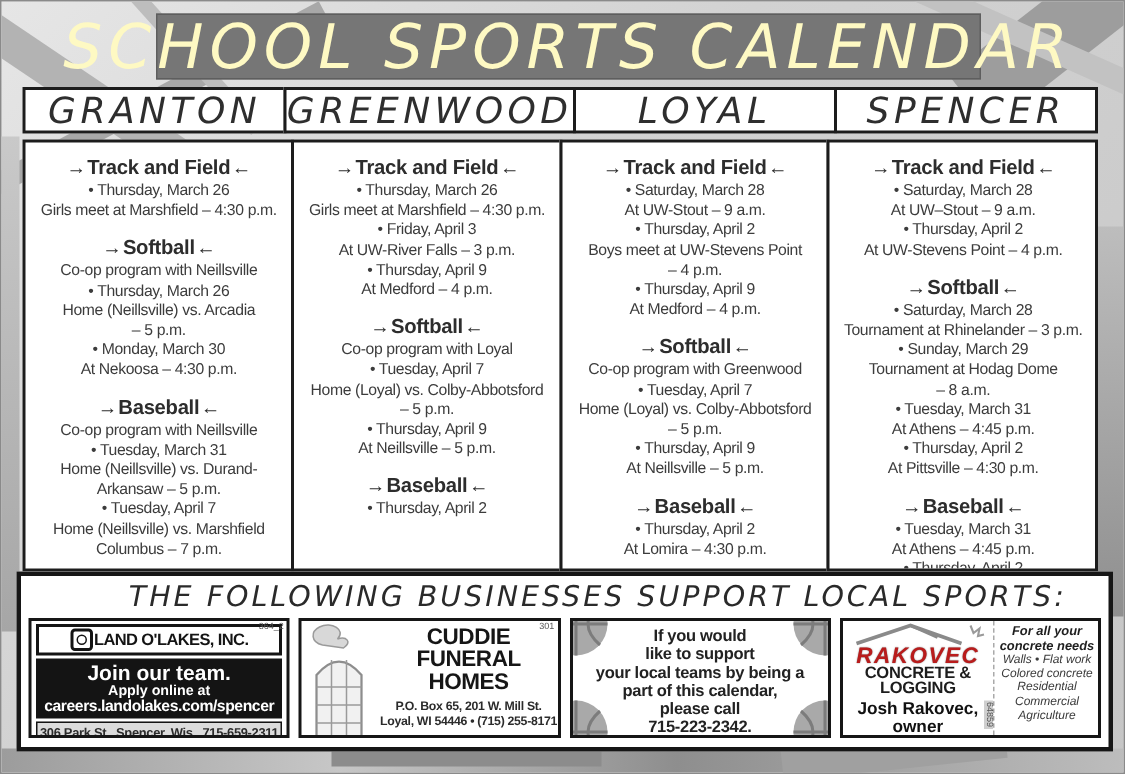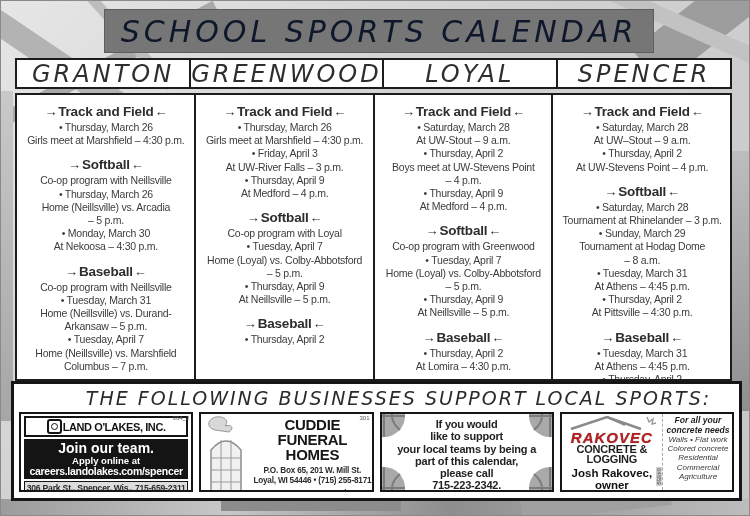--- a/index.html
+++ b/index.html
@@ -17,22 +17,22 @@
   .bgE{top:150px; right:-8px; width:34px; height:260px; background:linear-gradient(180deg,#bdbdbd,#8f8f8f);}
   .bgF{bottom:0; left:0; width:750px; height:16px; background:linear-gradient(90deg,#9c9c9c,#c7c7c7 30%,#8e8e8e 60%,#bdbdbd);}
   .bgG{top:90px; left:-14px; width:26px; height:330px; background:linear-gradient(180deg,#c9c9c9,#a6a6a6);}
   .bgH{bottom:4px; left:220px; width:180px; height:26px; background:#8c8c8c; border-radius:40% 40% 0 0;}
   .bgI{bottom:2px; left:520px; width:150px; height:22px; background:#a0a0a0; transform:rotate(-6deg);}
   .bgJ{top:36px; left:70px; width:120px; height:10px; background:#bdbdbd; transform:rotate(48deg);}
 
   
   .title-banner{position:absolute; z-index:2; left:103px; top:8px; width:548px; height:42px;
       background:#767676; border:1px solid #5e5e5e; display:flex; align-items:center; justify-content:center;}
-  .title-banner span{color:#0f172a; font-family:"DejaVu Sans", sans-serif; font-style:italic;
-      font-size:30px; letter-spacing:4px; white-space:nowrap; font-weight:400;text-align:right;}
+  .title-banner span{color:#fef9c3; font-family:"DejaVu Sans", sans-serif; font-style:italic;
+      font-size:41px; letter-spacing:4px; white-space:nowrap; font-weight:400;text-align:right;}
 
   
   .headers-row{position:absolute; z-index:2; left:14px; top:57px; width:717px; height:31px; display:flex;}
   .col-header{flex:1; background:#ffffff; border:2px solid #1c1c1c; margin-left:-2px;
       display:flex; align-items:center; justify-content:center;
       font-family:"DejaVu Sans", sans-serif; font-style:italic; font-size:24px; letter-spacing:3px; color:#2e2e2e;}
   .col-header:first-child{margin-left:0;}
   .body-row{position:absolute; z-index:2; left:14px; top:92px; width:717px; height:288px; display:flex;}
   .col-body{flex:1; background:#ffffff; border:2px solid #1c1c1c; margin-left:-2px;
       padding:2px 1px 0 2px; text-align:center; color:#3c3c3c; overflow:hidden;}

